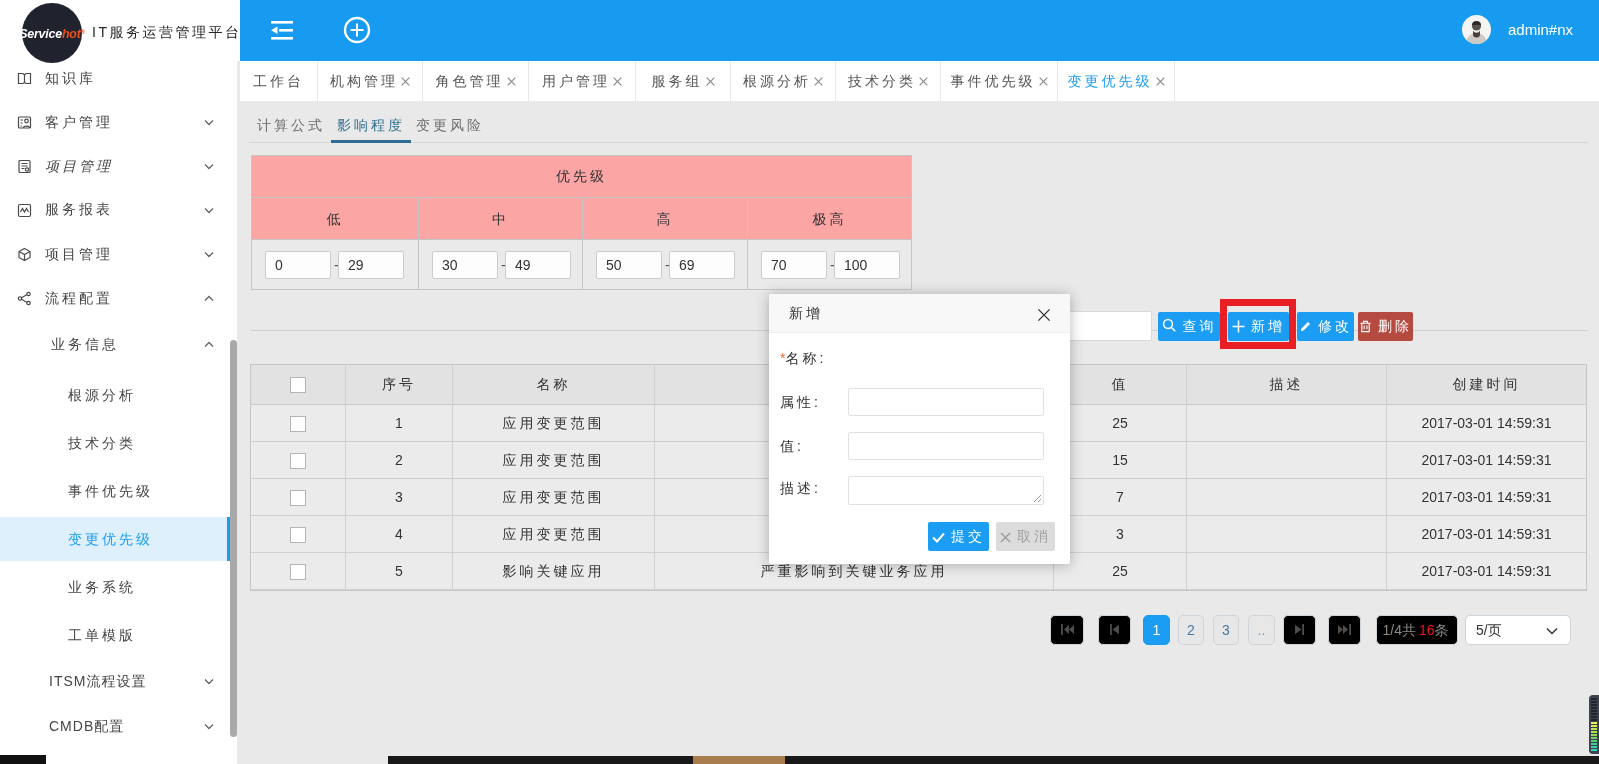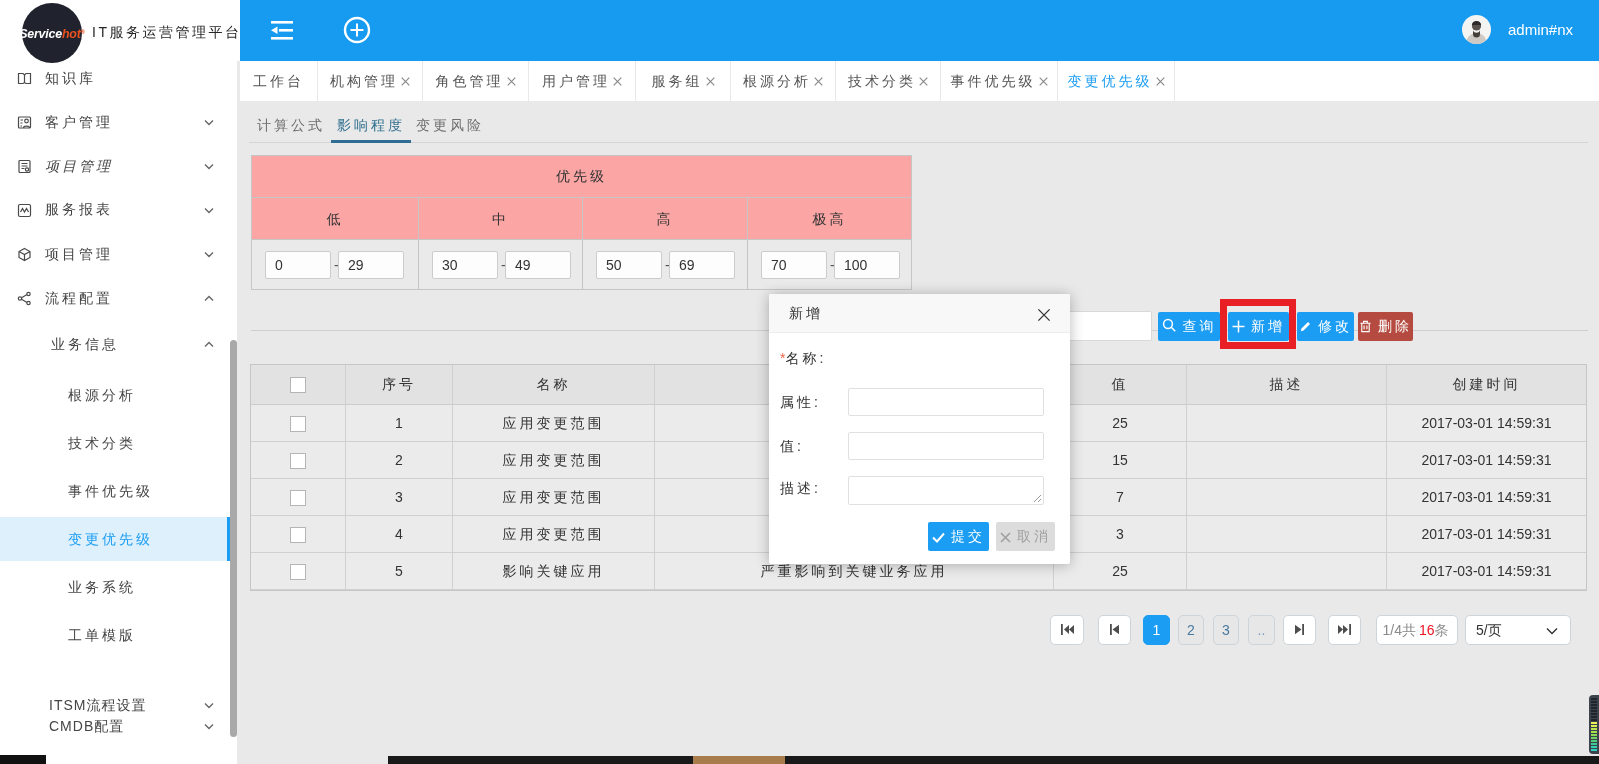--- a/index.html
+++ b/index.html
@@ -31,21 +31,21 @@
 .pdash{position:absolute;top:11px;line-height:28px;color:#555;font-size:14px}
 #hr1{position:absolute;left:251px;top:330px;width:1337px;height:1px;background:#cfcfcf}
 #srch{position:absolute;left:1000px;top:311px;width:152px;height:30px;background:#fff;border:1px solid #d9d9d9;border-radius:2px}
 .btn{position:absolute;top:312px;height:29px;border-radius:2px;background:#1b9df3;color:#fff;font-size:14px;text-align:center;line-height:29px;letter-spacing:3px}
 .btn svg{vertical-align:-2px;margin-right:6px}
 #redbox{position:absolute;left:1220px;top:299px;width:76px;height:50px;border:7px solid #e81f25}
 .dth{position:absolute;background:#e2e2e2;font-size:14px;color:#333;text-align:center;line-height:41px;letter-spacing:3px;height:41px;border-right:1px solid #d0d0d0;border-bottom:1px solid #cbcbcb}
 .dtc{position:absolute;background:#ebebeb;font-size:14px;color:#333;text-align:center;line-height:37px;letter-spacing:3px;height:37px;border-right:1px solid #d0d0d0;border-bottom:1px solid #d0d0d0}
 #dtbrd{position:absolute;left:250px;top:364px;width:1337px;height:227px;border:1px solid #c6c6c6}
 .cb{position:absolute;width:16px;height:16px;background:#fff;border:1px solid #b5b5b5}
-.pg{position:absolute;top:615px;height:30px;background:#ffffff;border:1px solid #cdd4da;border-radius:5px;text-align:center;font-size:14px;color:#555;line-height:28px}
+.pg{position:absolute;top:615px;height:30px;background:#000000;border:1px solid #cdd4da;border-radius:5px;text-align:center;font-size:14px;color:#555;line-height:28px}
 .pg.on{background:#1b9df3;border-color:#1b9df3;color:#fff}
 #modal{position:absolute;left:769px;top:294px;width:301px;height:270px;background:#fff;border-radius:2px;box-shadow:0 1px 14px rgba(0,0,0,.28)}
 #mhead{position:absolute;left:0;top:0;width:301px;height:39px;background:#f8f8f8;border-bottom:1px solid #ededed;border-radius:2px 2px 0 0;line-height:38px;padding-left:20px;font-size:14px;color:#333;letter-spacing:3px}
 .mlabel{position:absolute;left:11px;font-size:14px;color:#333;letter-spacing:3px;height:30px;line-height:30px;white-space:nowrap}
 .mlabel .st{color:#e64;letter-spacing:0}
 .mfield{position:absolute;left:79px;width:196px;background:#fff;border:1px solid #e0e0e0;border-radius:2px}
 .mbtn{position:absolute;top:228px;height:29px;border-radius:2px;font-size:14px;color:#fff;text-align:center;line-height:29px;letter-spacing:3px}
 .mbtn svg{vertical-align:-2px;margin-right:6px}
 #mok{left:159px;width:61px;background:#1b9df3}
 #mcancel{left:227px;width:59px;background:#dcdcdc;color:#a0a0a0}
@@ -139,21 +139,21 @@
   </div>
 <div class="mi" style="top:524px;color:#1b9df3">
     <span style="left:68px;letter-spacing:3px">变更优先级</span>
   </div>
 <div class="mi" style="top:572px;">
     <span style="left:68px;letter-spacing:3px">业务系统</span>
   </div>
 <div class="mi" style="top:620px;">
     <span style="left:68px;letter-spacing:3px">工单模版</span>
   </div>
-<div class="mi" style="top:690px;">
+<div class="mi" style="top:666px;">
     <span style="left:49px;letter-spacing:1px">ITSM流程设置</span>
     <svg class="ch" width="10" height="7" viewBox="0 0 10 7" fill="none" stroke="#666" stroke-width="1.4">
       <path d="M1 1.5 L5 5.5 L9 1.5"></path>
     </svg>
   </div>
 <div class="mi" style="top:711px;">
     <span style="left:49px;letter-spacing:1px">CMDB配置</span>
     <svg class="ch" width="10" height="7" viewBox="0 0 10 7" fill="none" stroke="#666" stroke-width="1.4">
       <path d="M1 1.5 L5 5.5 L9 1.5"></path>
     </svg>

